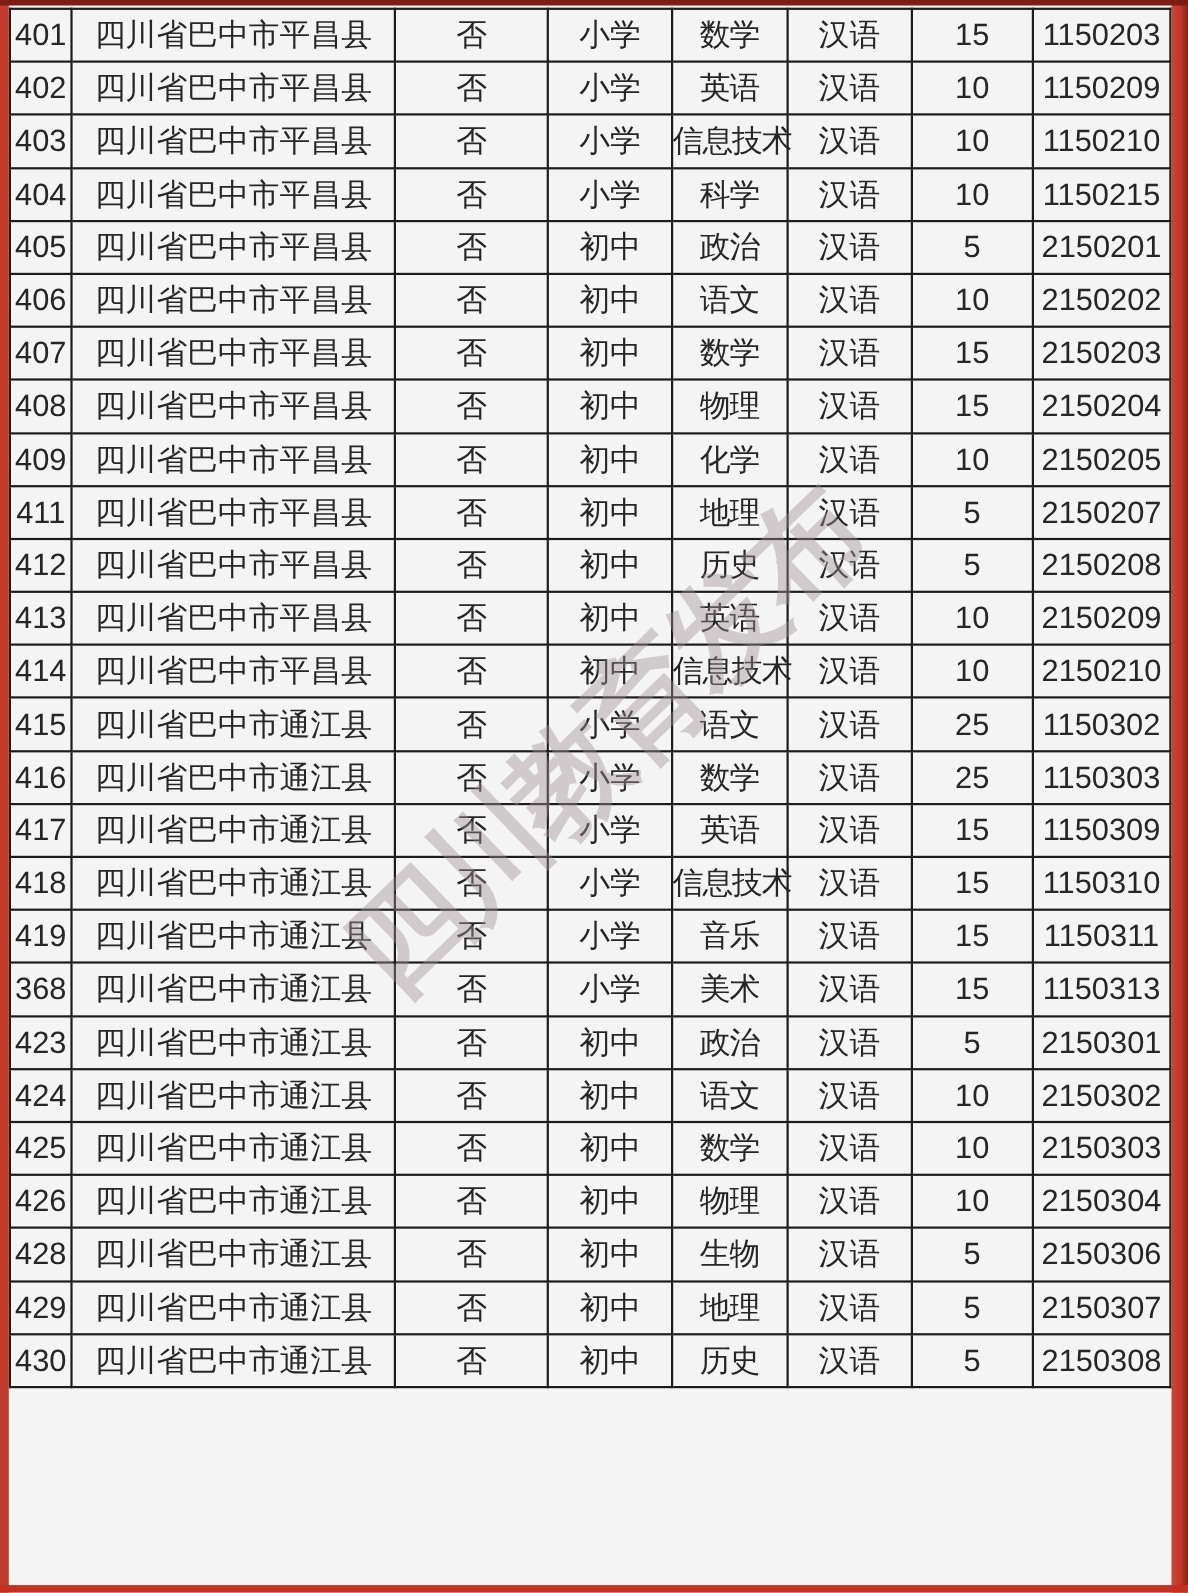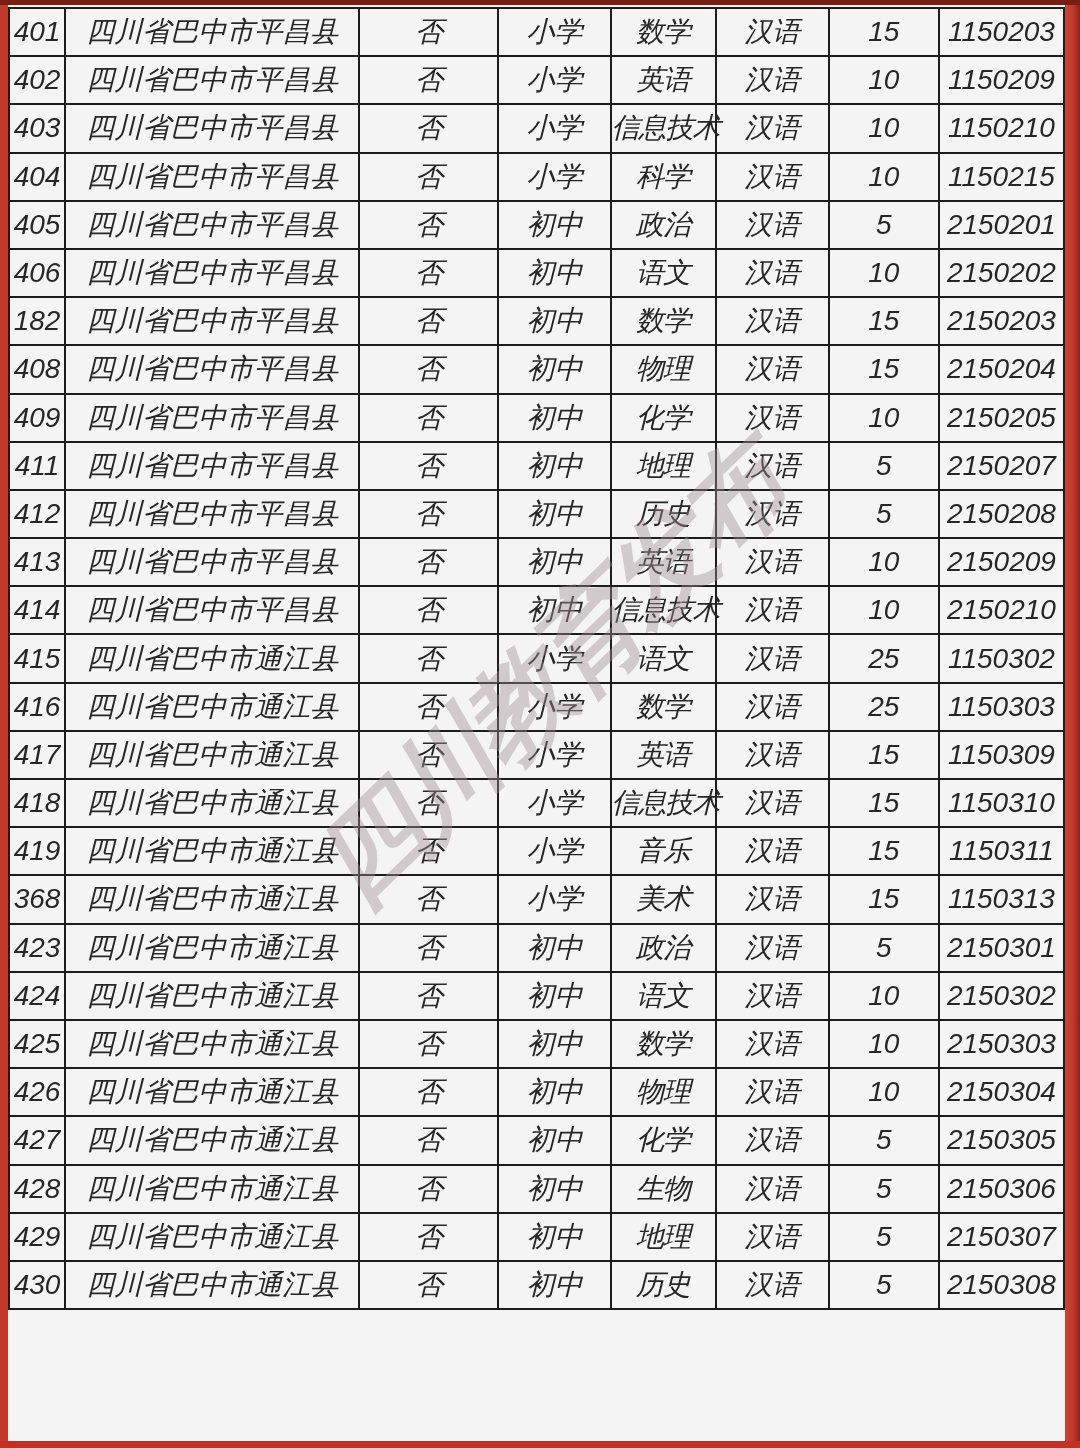--- a/index.html
+++ b/index.html
@@ -6,21 +6,21 @@
     --frame-left:#c23a2b; --frame-top:#7c1d13; --frame-bottom:#c43021;
     --cell-bg:#f5f4f5; --grid-line:#1c1c1c; --text:#262626;
     --watermark:rgba(159,143,147,0.42);
   }
   html,body{margin:0;padding:0;}
   body{
     width:1080px;height:1448px;overflow:hidden;
     font-family:"Liberation Sans","DejaVu Sans",sans-serif;
     background:var(--cell-bg);
   }
-  .frame{position:relative;width:1080px;height:1448px;background:var(--cell-bg);overflow:hidden;font-style:italic;}
+  .frame{position:relative;width:1080px;height:1448px;background:var(--cell-bg);overflow:hidden;}
 
   
   .edge{position:absolute;z-index:10;}
   .edge-top{left:0;top:0;width:1080px;height:5px;background:var(--frame-top);}
   .edge-bottom{left:0;bottom:0;width:1080px;height:7px;background:var(--frame-bottom);}
   .edge-left{left:0;top:0;width:8px;height:1448px;background:var(--frame-left);z-index:9;}
   .edge-right{left:1065px;top:0;width:15px;height:1448px;z-index:9;
     background:linear-gradient(to right,#c8453a 0%,#bf392b 55%,#8d2015 100%);}
 
   
@@ -120,21 +120,21 @@
           <td class="col-seq">406</td>
           <td class="col-region">四川省巴中市平昌县</td>
           <td class="col-note">否</td>
           <td class="col-stage">初中</td>
           <td class="col-subject">语文</td>
           <td class="col-language">汉语</td>
           <td class="col-quota">10</td>
           <td class="col-code">2150202</td>
         </tr>
         <tr>
-          <td class="col-seq">182</td>
+          <td class="col-seq">407</td>
           <td class="col-region">四川省巴中市平昌县</td>
           <td class="col-note">否</td>
           <td class="col-stage">初中</td>
           <td class="col-subject">数学</td>
           <td class="col-language">汉语</td>
           <td class="col-quota">15</td>
           <td class="col-code">2150203</td>
         </tr>
         <tr>
           <td class="col-seq">408</td>
@@ -288,30 +288,20 @@
         </tr>
         <tr>
           <td class="col-seq">426</td>
           <td class="col-region">四川省巴中市通江县</td>
           <td class="col-note">否</td>
           <td class="col-stage">初中</td>
           <td class="col-subject">物理</td>
           <td class="col-language">汉语</td>
           <td class="col-quota">10</td>
           <td class="col-code">2150304</td>
-        </tr>
-        <tr>
-          <td class="col-seq">427</td>
-          <td class="col-region">四川省巴中市通江县</td>
-          <td class="col-note">否</td>
-          <td class="col-stage">初中</td>
-          <td class="col-subject">化学</td>
-          <td class="col-language">汉语</td>
-          <td class="col-quota">5</td>
-          <td class="col-code">2150305</td>
         </tr>
         <tr>
           <td class="col-seq">428</td>
           <td class="col-region">四川省巴中市通江县</td>
           <td class="col-note">否</td>
           <td class="col-stage">初中</td>
           <td class="col-subject">生物</td>
           <td class="col-language">汉语</td>
           <td class="col-quota">5</td>
           <td class="col-code">2150306</td>

